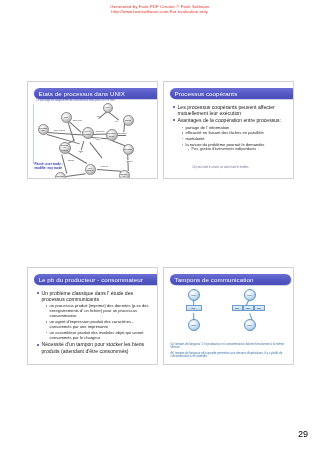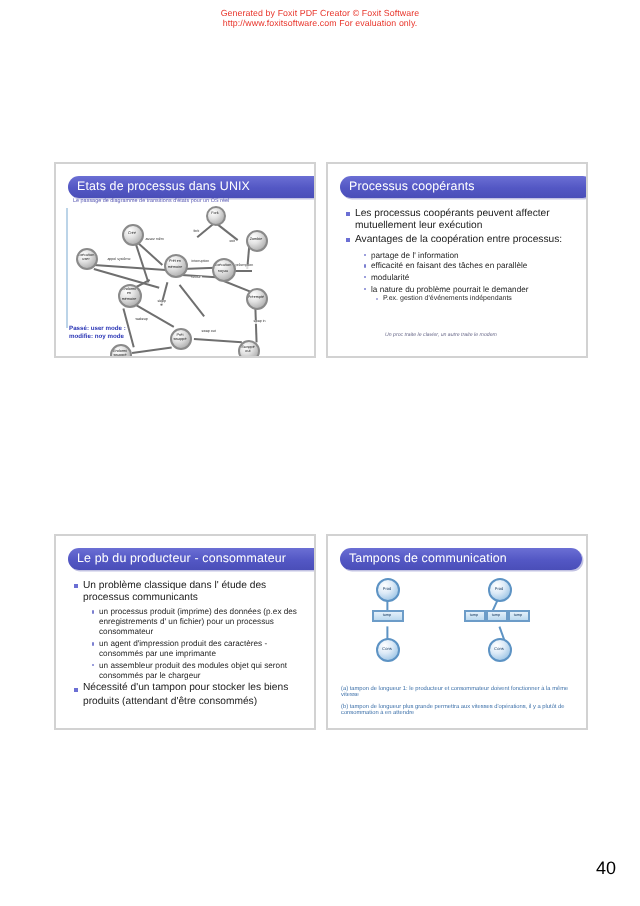--- a/index.html
+++ b/index.html
@@ -417,15 +417,15 @@
         <div class="node-b" style="left:72px; top:32px; width:12px; height:12px;">
             <span>Cons</span>
           </div>
       </div>
 
       <div class="cap-blue" style="bottom:11.5px;">(a) tampon de longueur 1: le producteur et consommateur doivent fonctionner à la même vitesse</div>
       <div class="cap-blue" style="bottom:2.5px;">(b) tampon de longueur plus grande permettra aux vitesses d'opérations, il y a plutôt de consommation à en attendre</div>
     </div>
   </div>
 
-  <div class="page-number">40</div>
+  <div class="page-number">29</div>
 
 </div>
 
 </body></html>

